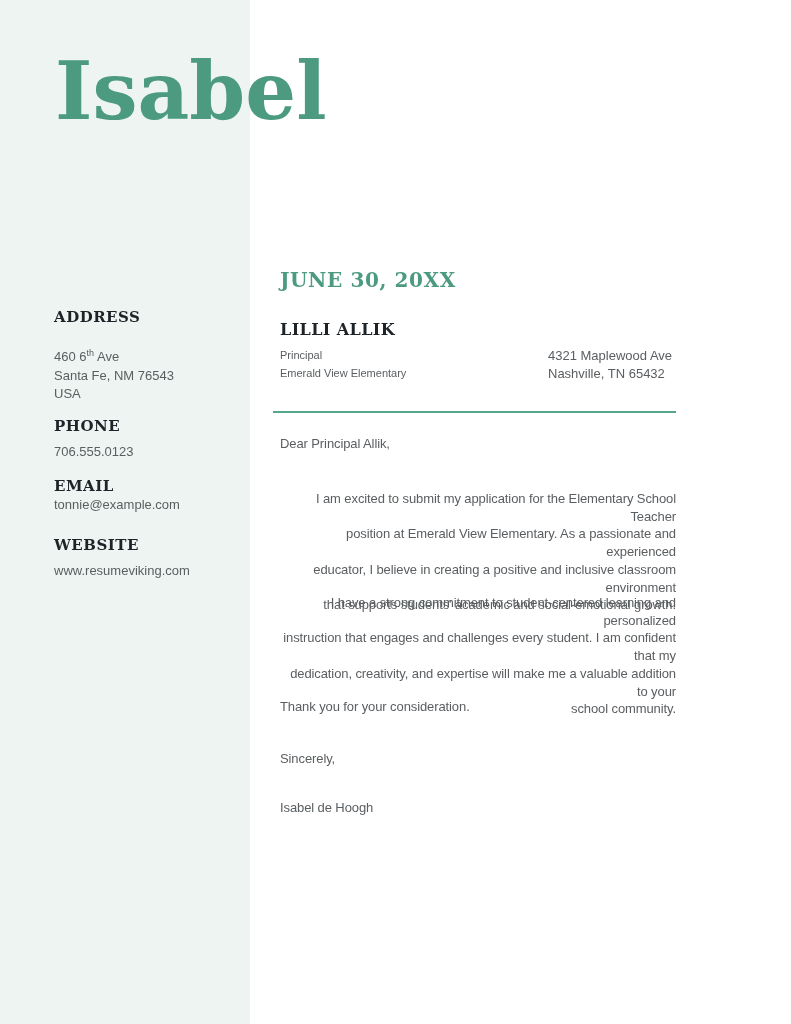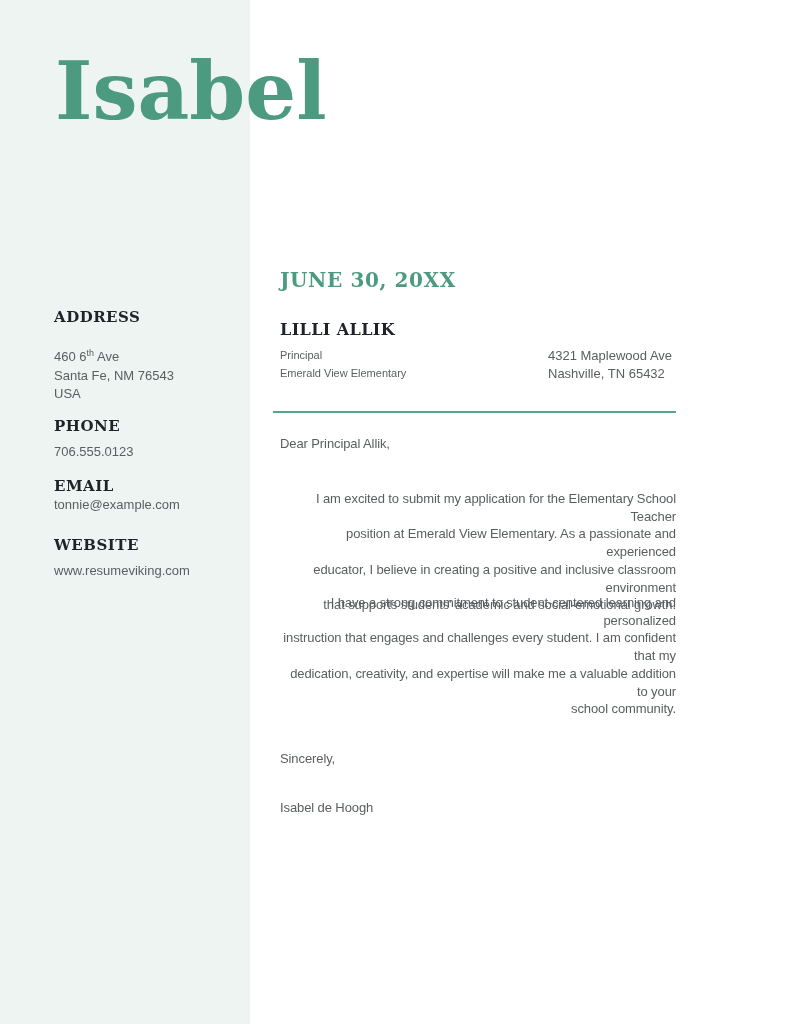--- a/index.html
+++ b/index.html
@@ -144,16 +144,17 @@
 
   <div class="abs body-text salutation">Dear Principal Allik,</div>
   <div class="abs body-text para1">I am excited to submit my application for the Elementary School Teacher
 position at Emerald View Elementary. As a passionate and experienced
 educator, I believe in creating a positive and inclusive classroom environment
 that supports students' academic and social-emotional growth.</div>
   <div class="abs body-text para2">I have a strong commitment to student-centered learning and personalized
 instruction that engages and challenges every student. I am confident that my
 dedication, creativity, and expertise will make me a valuable addition to your
 school community.</div>
+  <div class="abs body-text thanks">Thank you for your consideration.</div>
   <div class="abs body-text signoff">Sincerely,</div>
   <div class="abs body-text signature">Isabel de Hoogh</div>
 
 </div>
 
 </body></html>

